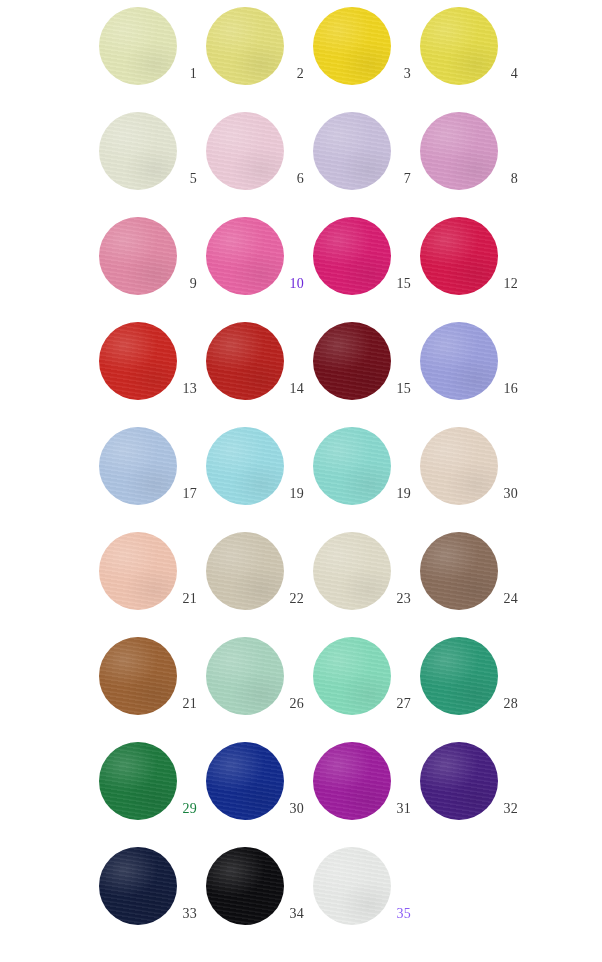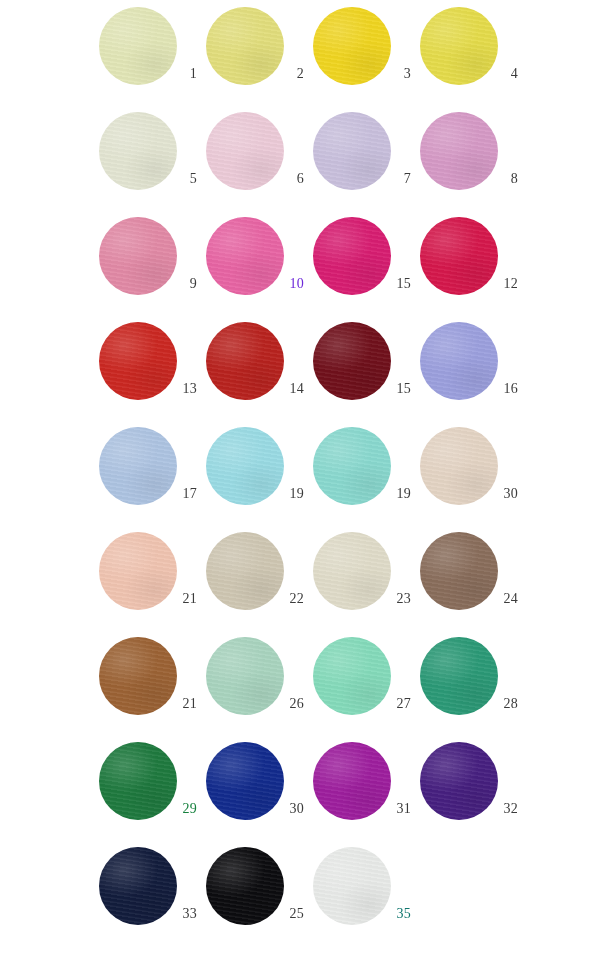--- a/index.html
+++ b/index.html
@@ -271,22 +271,22 @@
       <div class="swatch-cell">
         <div class="swatch-disc" style="background: rgb(19, 29, 61);">
           <div class="tex"></div>
         </div>
         <div class="swatch-label" style="color: rgb(59, 59, 59);">33</div>
       </div>
       <div class="swatch-cell">
         <div class="swatch-disc" style="background: rgb(13, 13, 16);">
           <div class="tex"></div>
         </div>
-        <div class="swatch-label" style="color: rgb(59, 59, 59);">25</div>
+        <div class="swatch-label" style="color: rgb(59, 59, 59);">34</div>
       </div>
       <div class="swatch-cell">
         <div class="swatch-disc" style="background: rgb(232, 234, 232);">
           <div class="tex"></div>
         </div>
-        <div class="swatch-label" style="color: #0f766e;">35</div>
+        <div class="swatch-label" style="color: #8b5cf6;">35</div>
       </div>
     </div>
 </div>
 
 </body></html>

